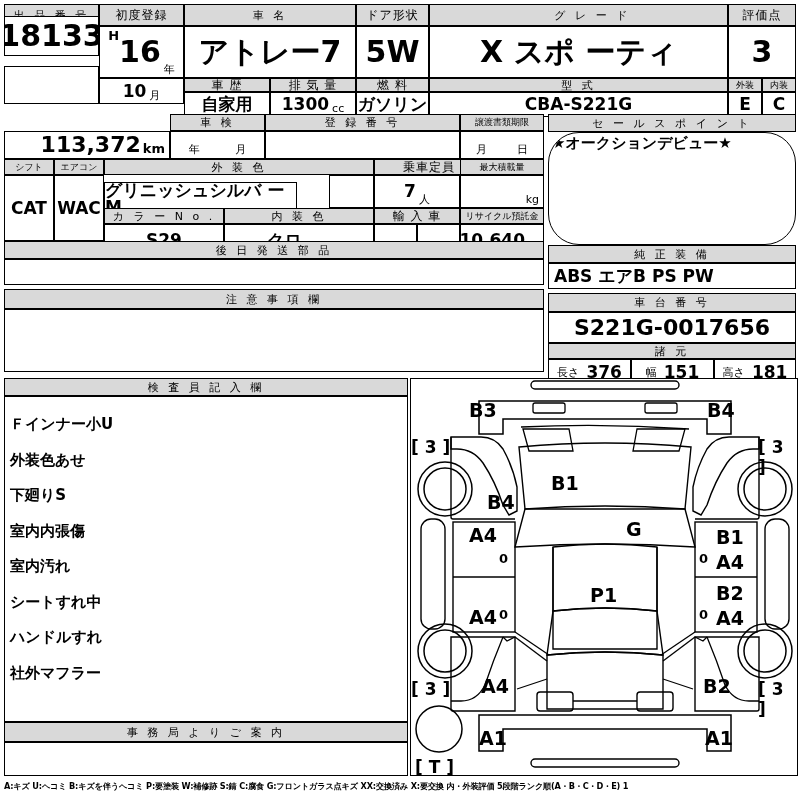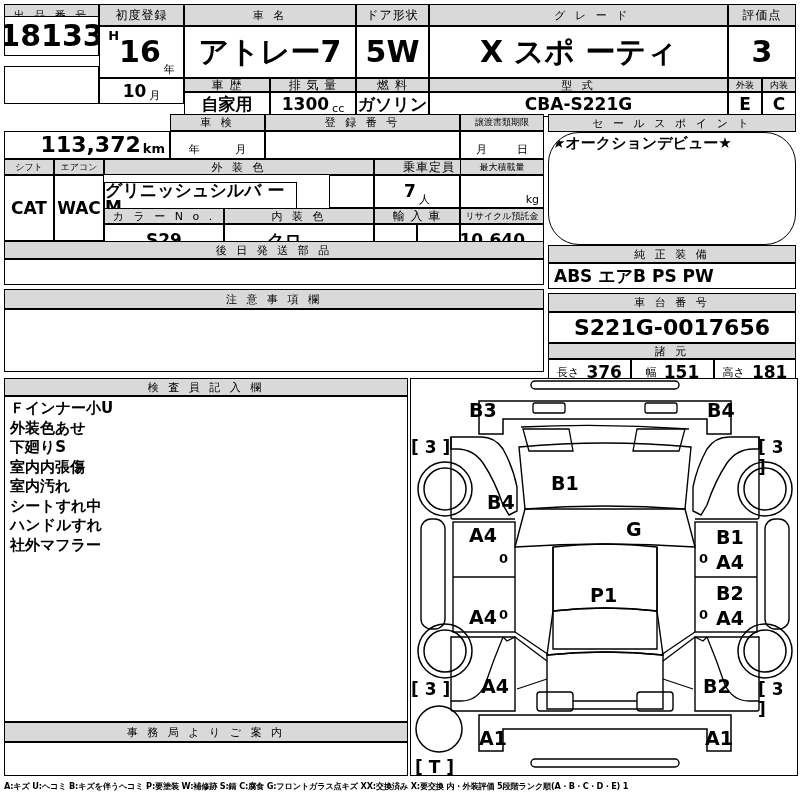--- a/index.html
+++ b/index.html
@@ -82,21 +82,21 @@
   }
   .notes {
     align-items: flex-start;
     justify-content: flex-start;
     padding: 2px 0 0 5px;
     font-size: 15px;
     font-weight: bold;
     line-height: 1.30;
     flex-direction: column;
   }
-  .notes div { white-space: nowrap; }
+  .notes div { white-space: nowrap; margin-top: 16px; }
   .sp-text {
     align-items: flex-start;
     justify-content: flex-start;
     padding: 3px 0 0 3px;
     font-size: 15px;
     font-weight: bold;
   }
   .legend {
     position: absolute;
     left: 4px;

